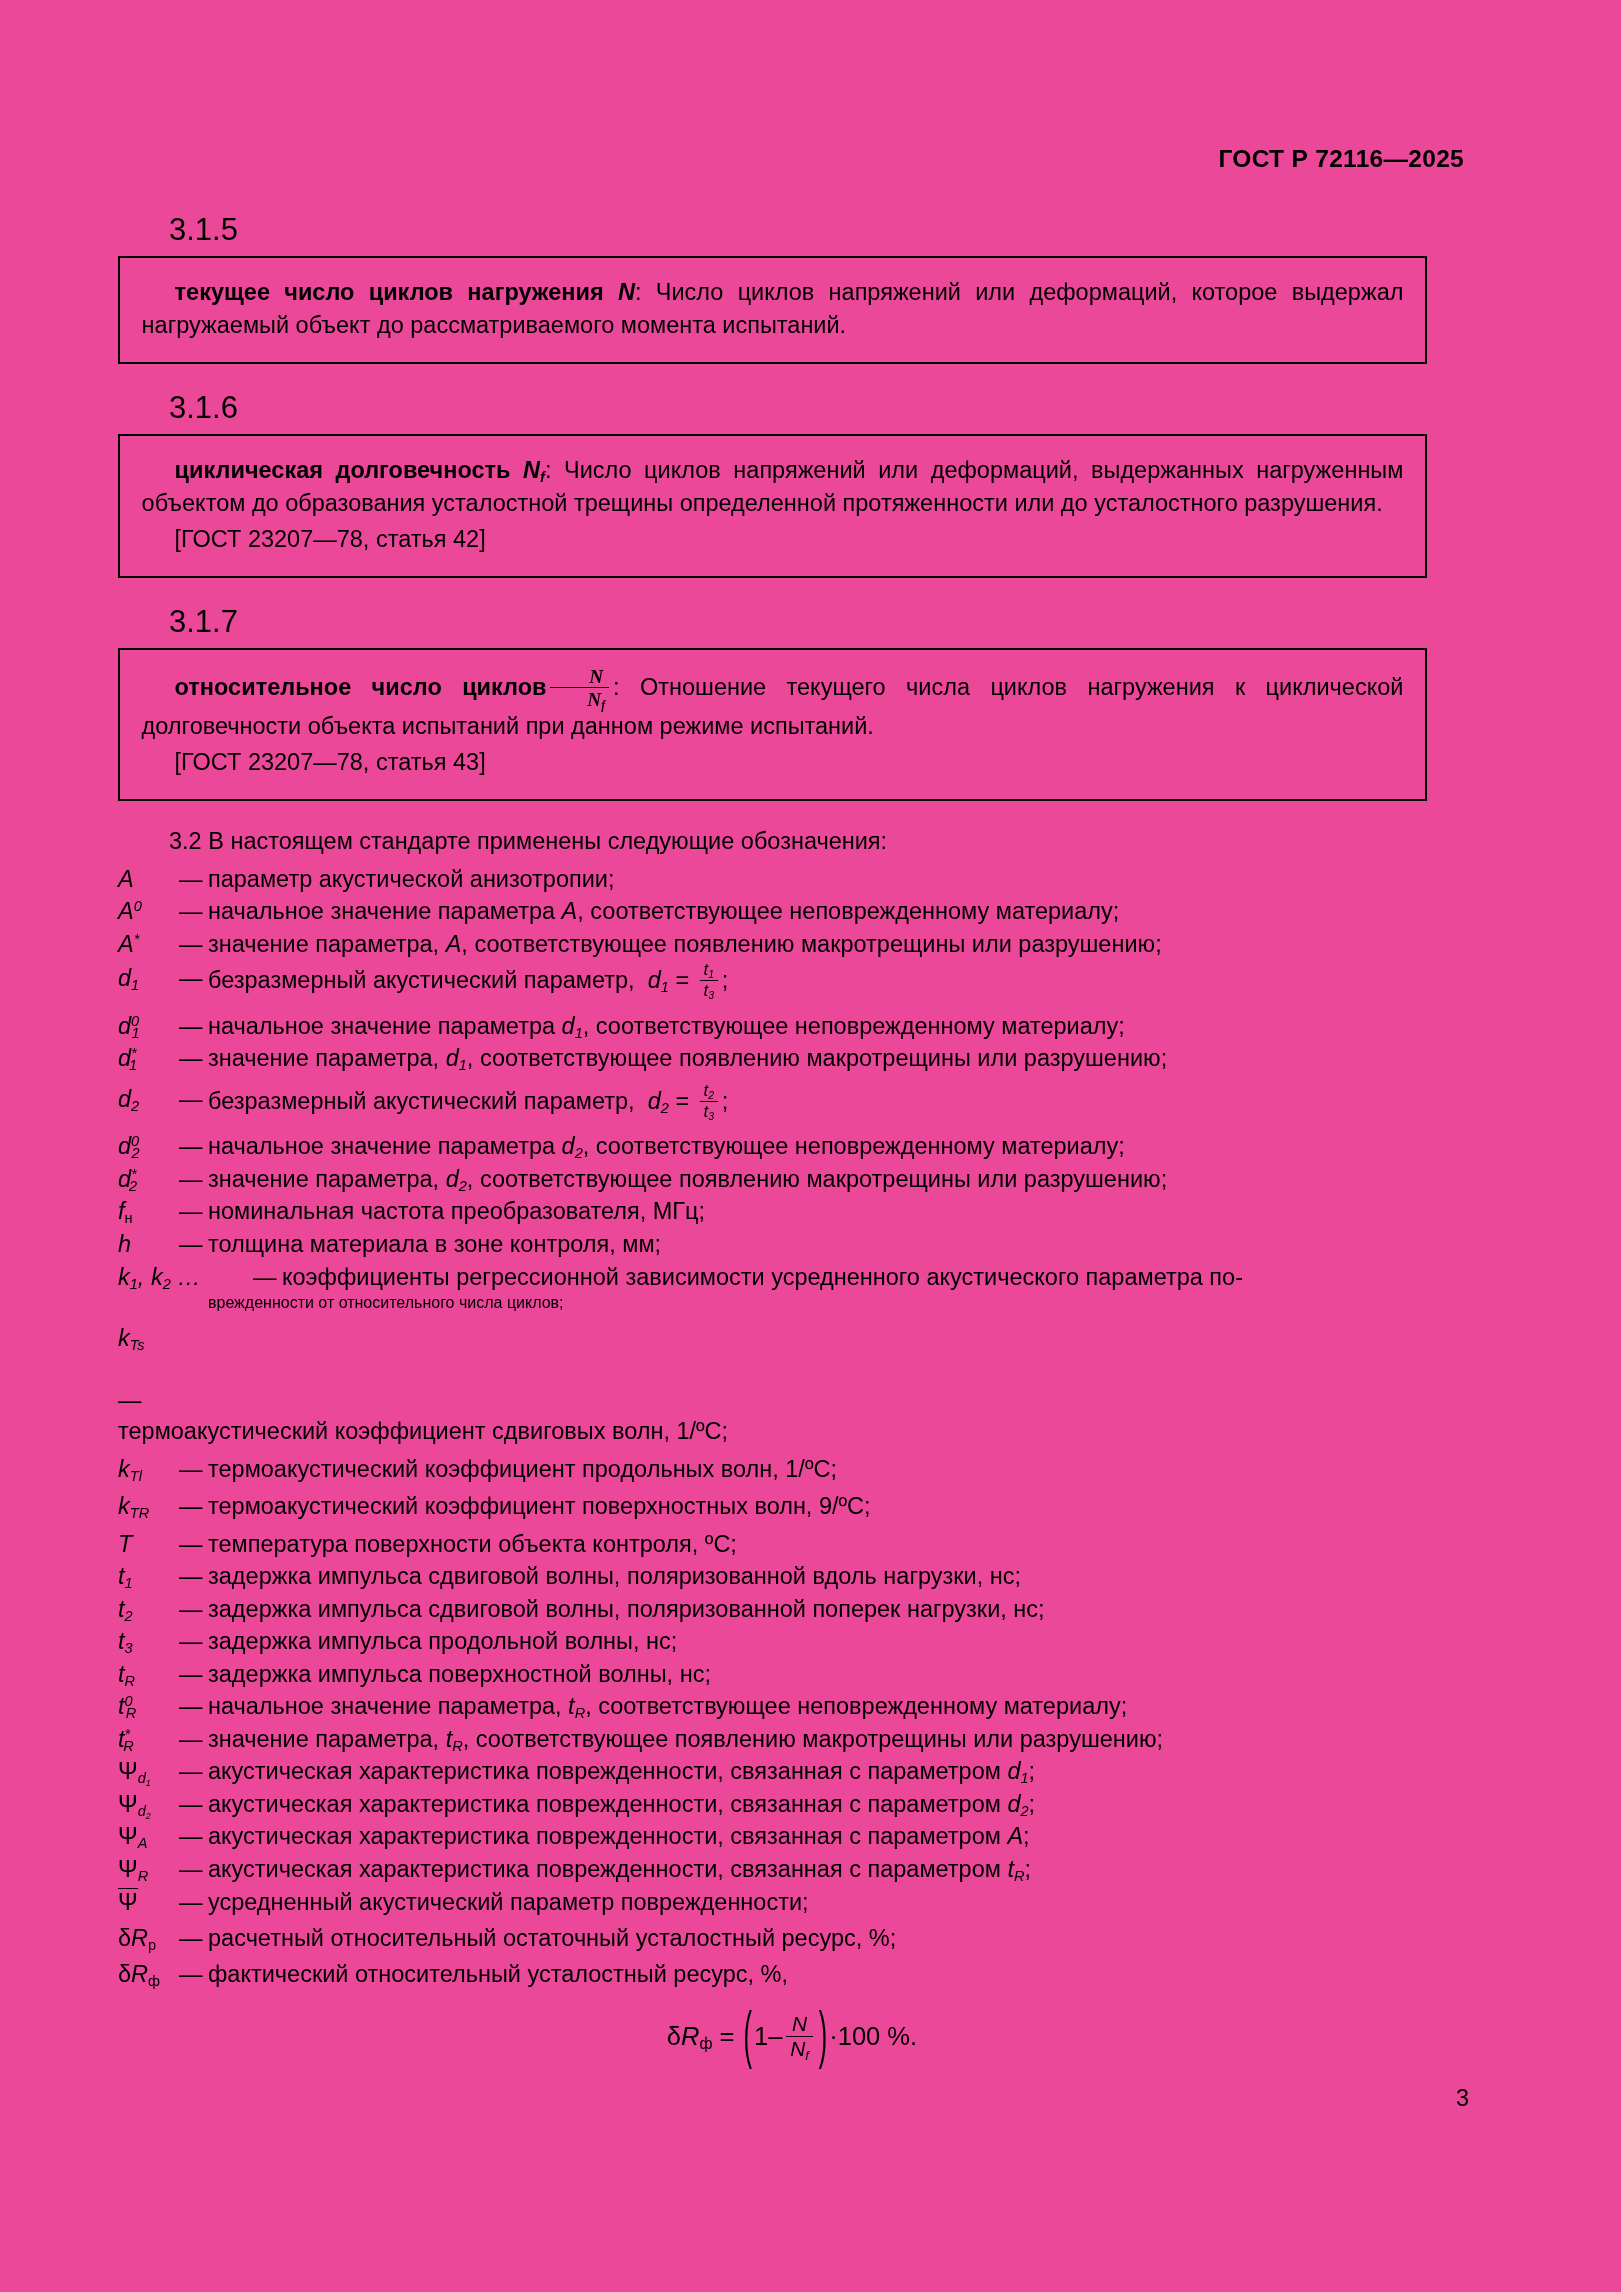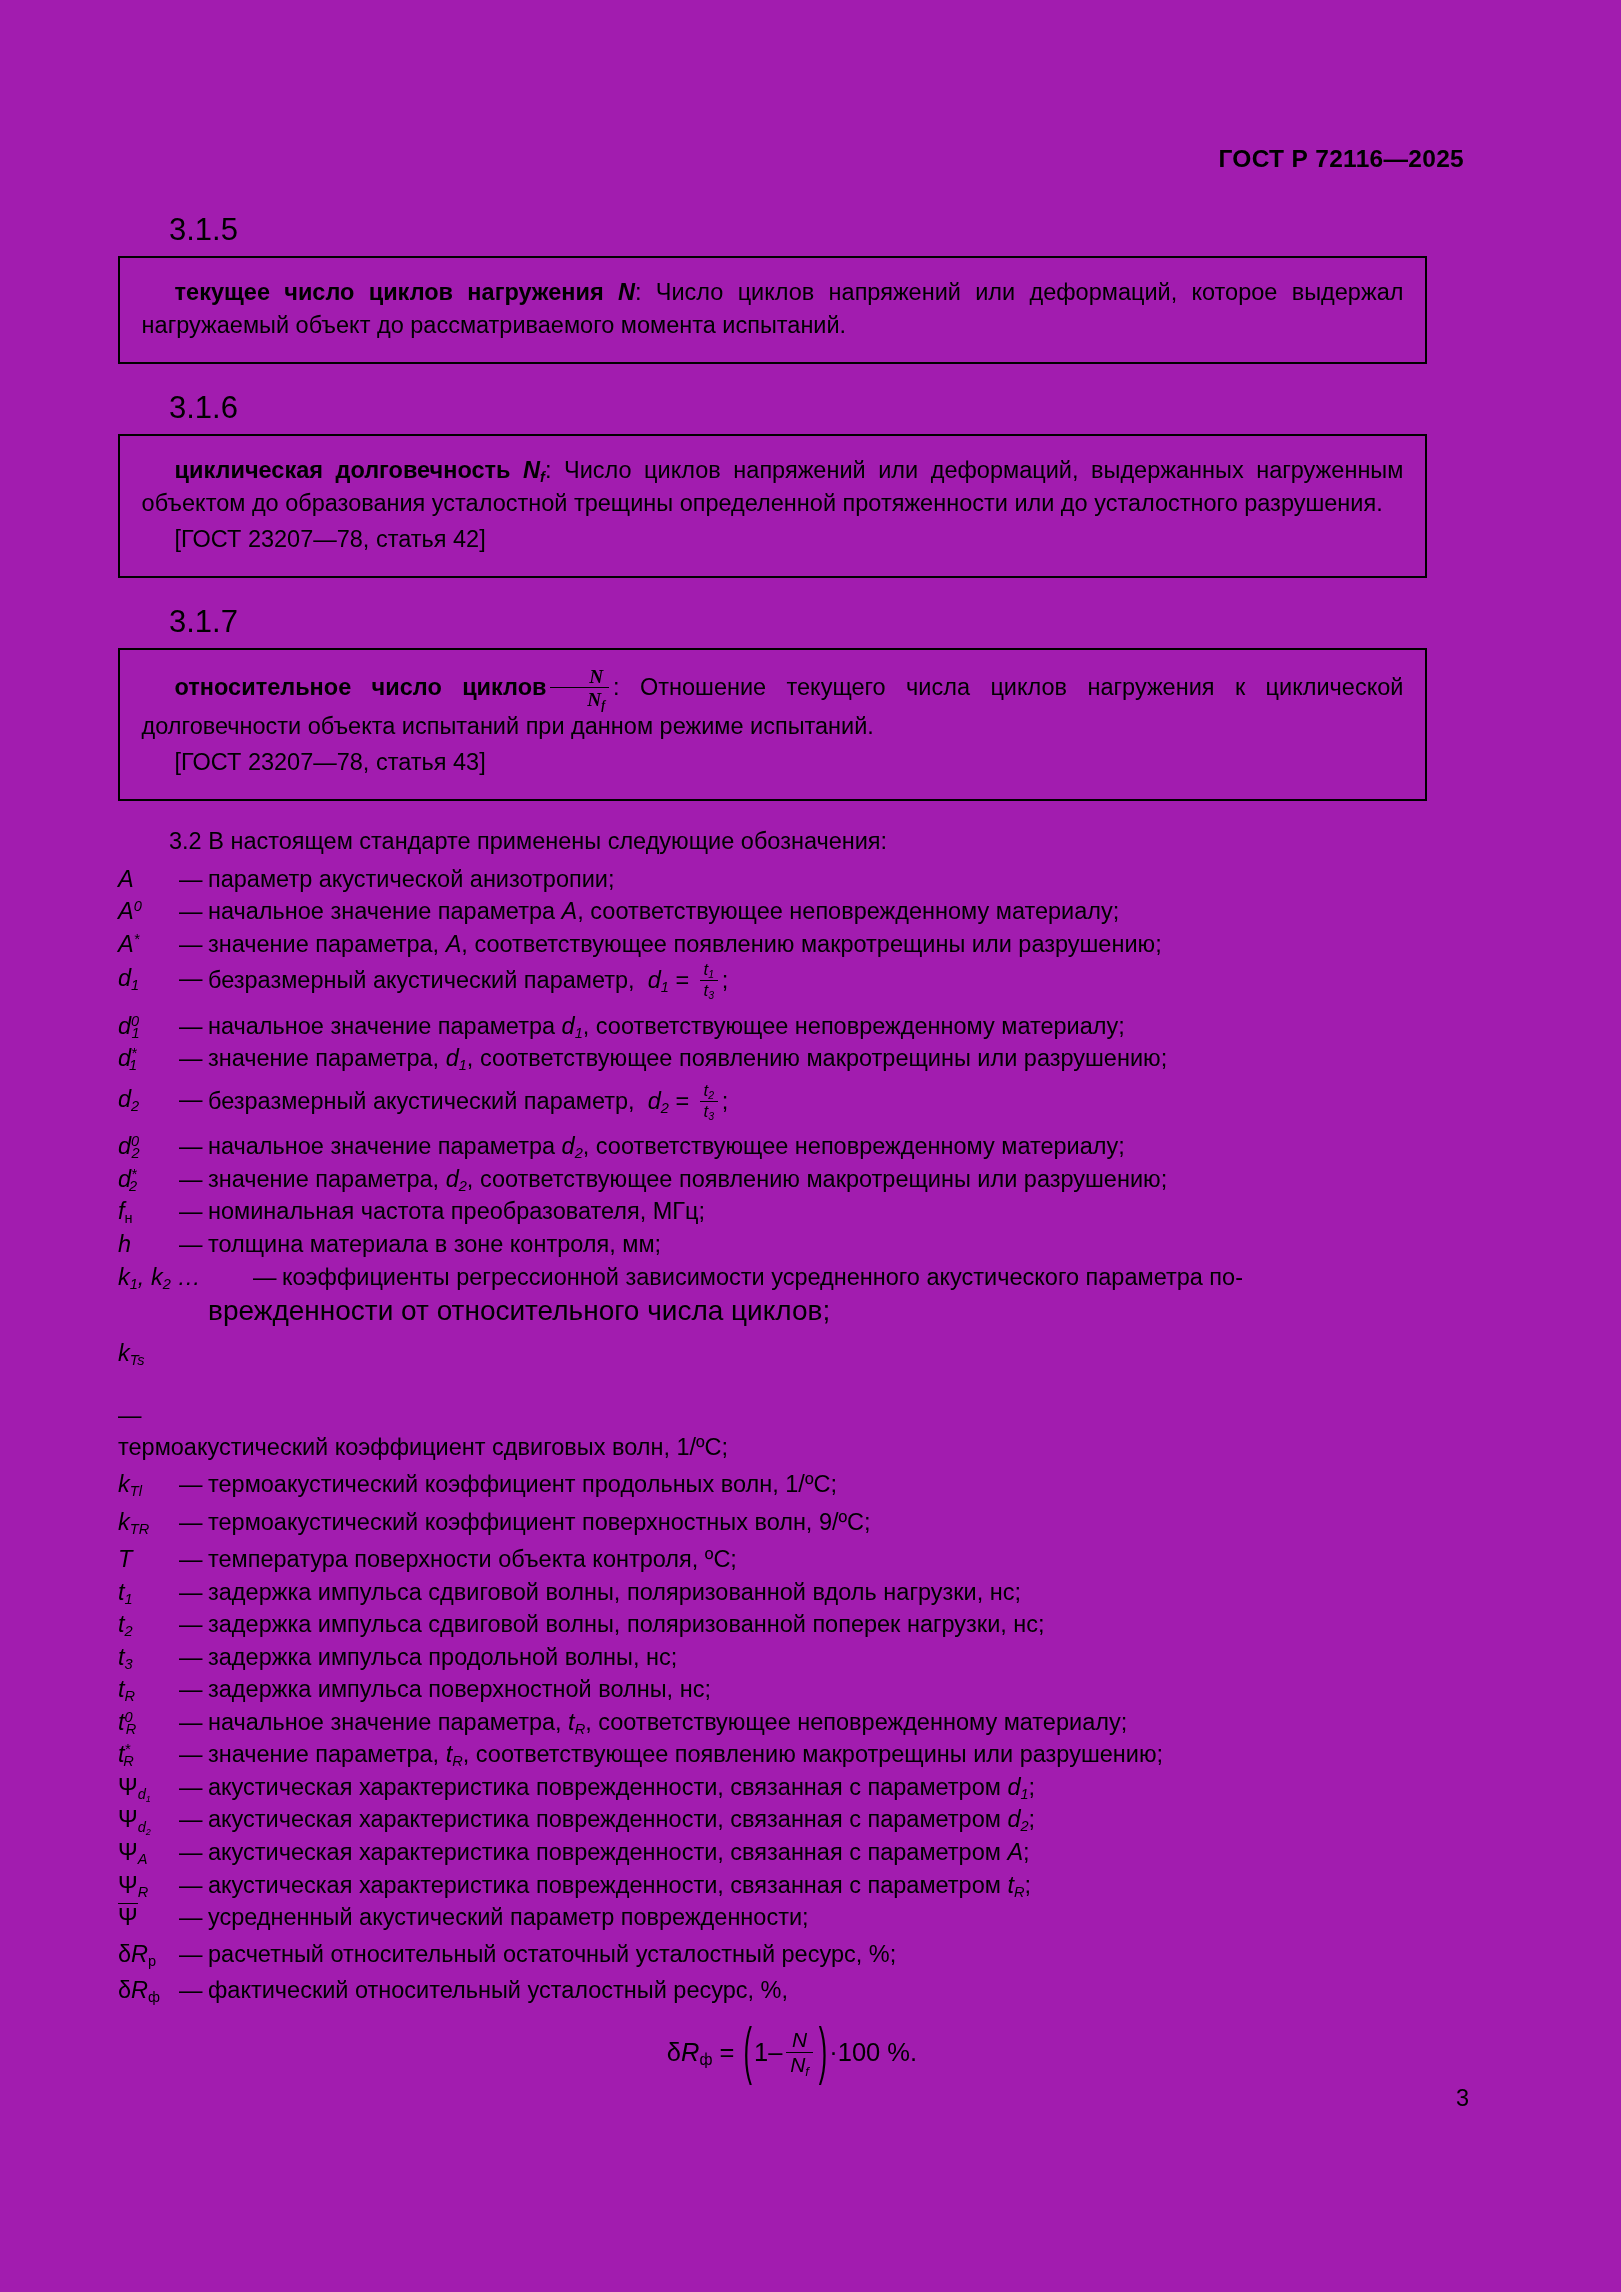--- a/index.html
+++ b/index.html
@@ -4,21 +4,21 @@
 <style>
   html, body {
     margin: 0;
     padding: 0;
     background: #ffffff;
   }
   .page {
     position: relative;
     width: 1621px;
     height: 2293px;
-    background: #a21caf;
+    background: #ec4899;
     font-family: "Liberation Sans", sans-serif;
     color: #000000;
     overflow: hidden;
     box-sizing: border-box;
   }
 
   
   .header {
     position: absolute;
     top: 145px;
@@ -138,21 +138,21 @@
   }
   .desc {
     flex: 1 1 auto;
     padding-top: 1px;
   }
   .desc.just {
     text-align: justify;
   }
   .desc-cont {
     margin-left: 90px;
-    font-size: 28px;
+    font-size: 16px;
     line-height: 1.30;
   }
   .upr { font-style: normal; }
 
   
   .formula {
     text-align: center;
     font-size: 25.5px;
     margin-top: 25.5px;
     margin-left: 39px;

